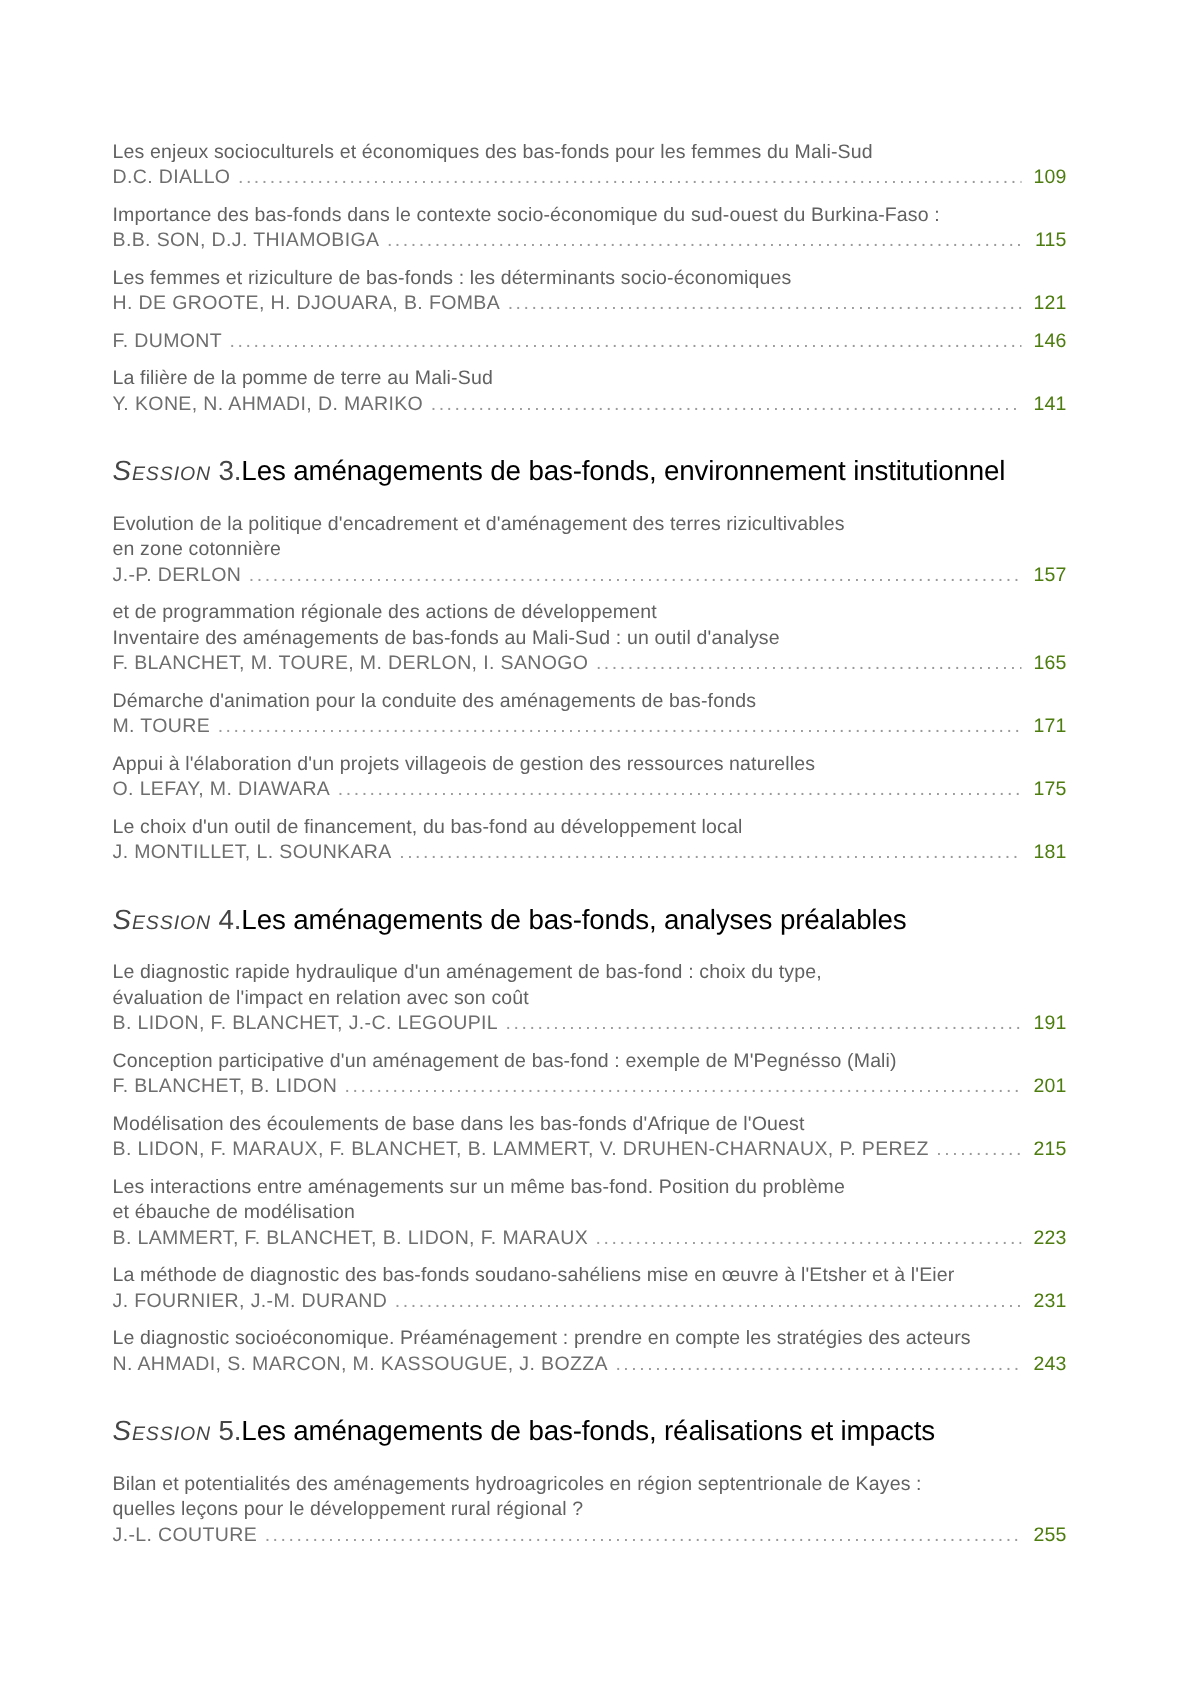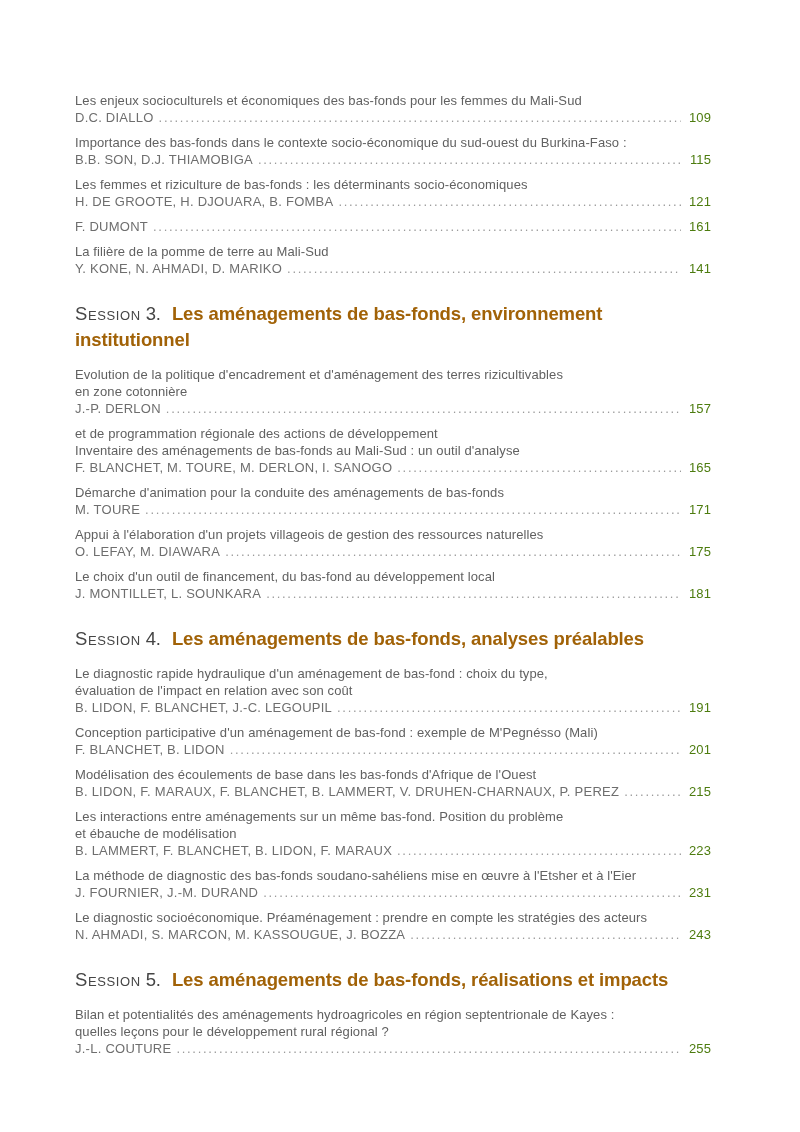--- a/index.html
+++ b/index.html
@@ -37,23 +37,23 @@
     min-width: 26px;
     text-align: right;
   }
   .session-heading {
     margin: 24px 0 13px 0;
     font-size: 18.5px;
     line-height: 26px;
     color: #454545;
     letter-spacing: -0.1px;
   }
-  .session-label { font-variant: small-caps; letter-spacing: 0.6px; }
+  .session-label { font-variant: small-caps; letter-spacing: 0.6px; font-style: italic; }
   .session-number { margin-left: 5px; }
-  .session-title { margin-left: 11px; font-weight: bold; color: #a16207; }
+  .session-title { margin-left: 0; font-weight: normal; color: #000000; }
 </style>
 </head>
 <body>
 
 <div class="page" id="toc-page">
     <div class="entry">
     <div class="title-lines">
         <div class="title-line">Les enjeux socioculturels et économiques des bas-fonds pour les femmes du Mali-Sud</div>
       </div>
     <div class="authors-row">
@@ -79,21 +79,21 @@
     <div class="authors-row">
       <span class="authors">H. DE GROOTE, H. DJOUARA, B. FOMBA</span>
       <span class="leader">................................................................................................................................................................................................................................................................................................................................</span>
       <span class="pagenum">121</span>
     </div>
   </div>
     <div class="entry">
     <div class="authors-row">
       <span class="authors">F. DUMONT</span>
       <span class="leader">................................................................................................................................................................................................................................................................................................................................</span>
-      <span class="pagenum">161</span>
+      <span class="pagenum">146</span>
     </div>
   </div>
     <div class="entry">
     <div class="title-lines">
         <div class="title-line">La filière de la pomme de terre au Mali-Sud</div>
       </div>
     <div class="authors-row">
       <span class="authors">Y. KONE, N. AHMADI, D. MARIKO</span>
       <span class="leader">................................................................................................................................................................................................................................................................................................................................</span>
       <span class="pagenum">141</span>

